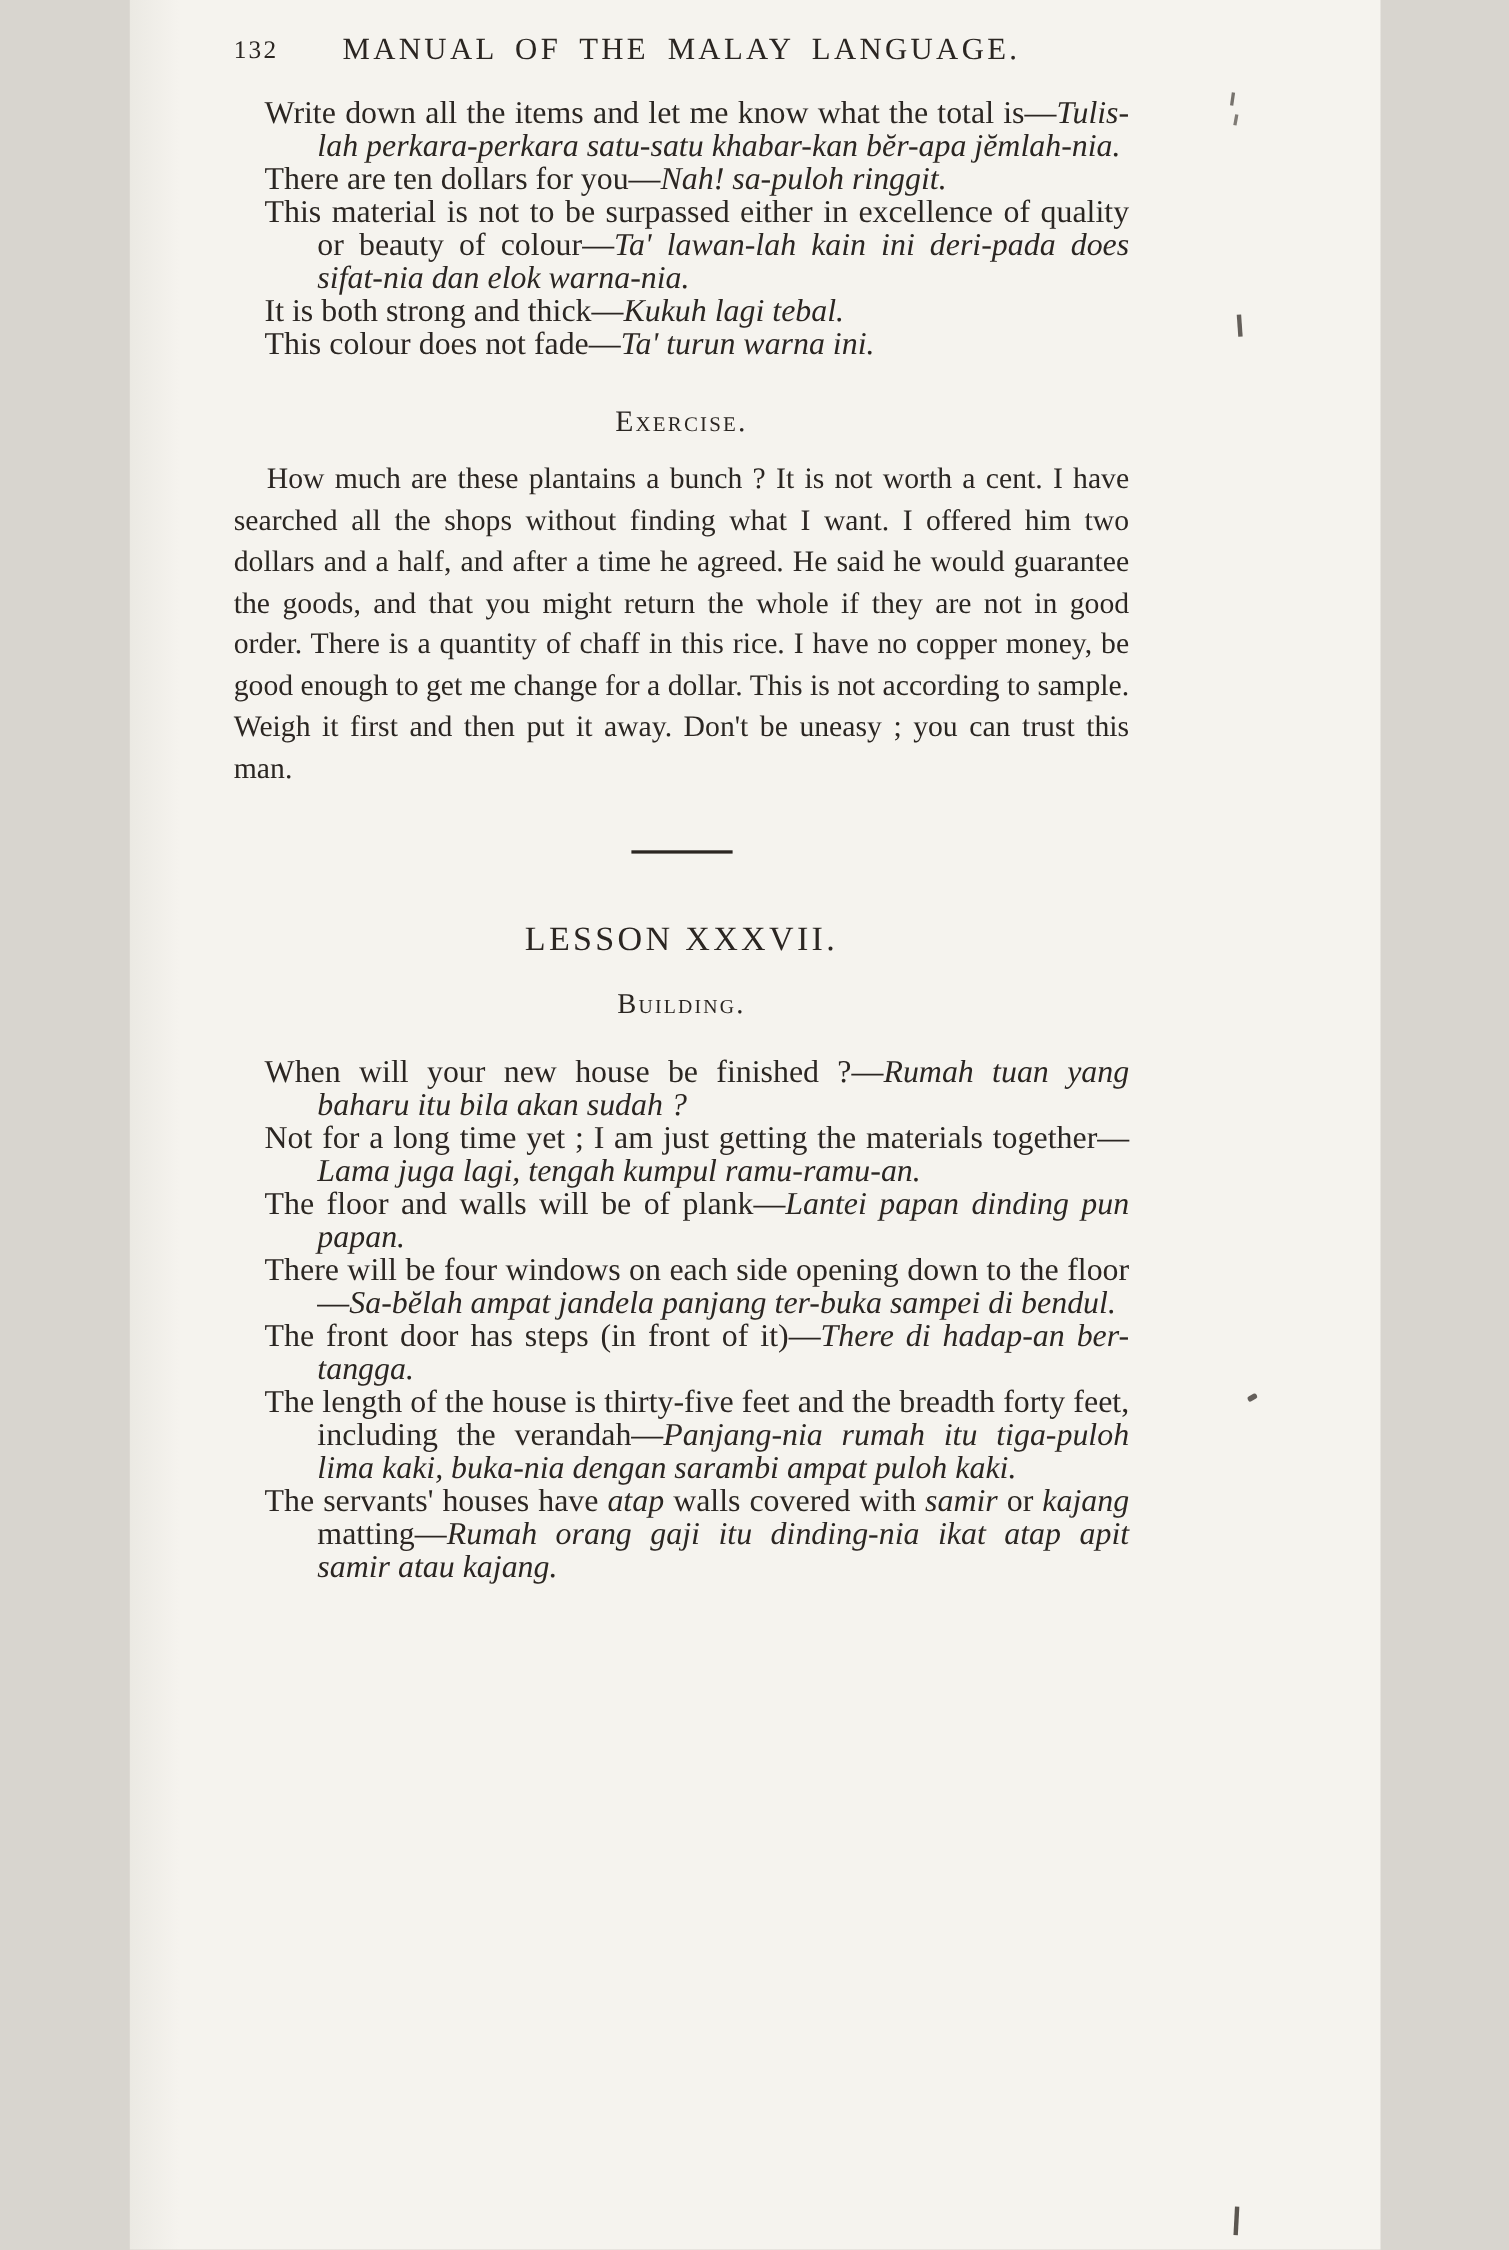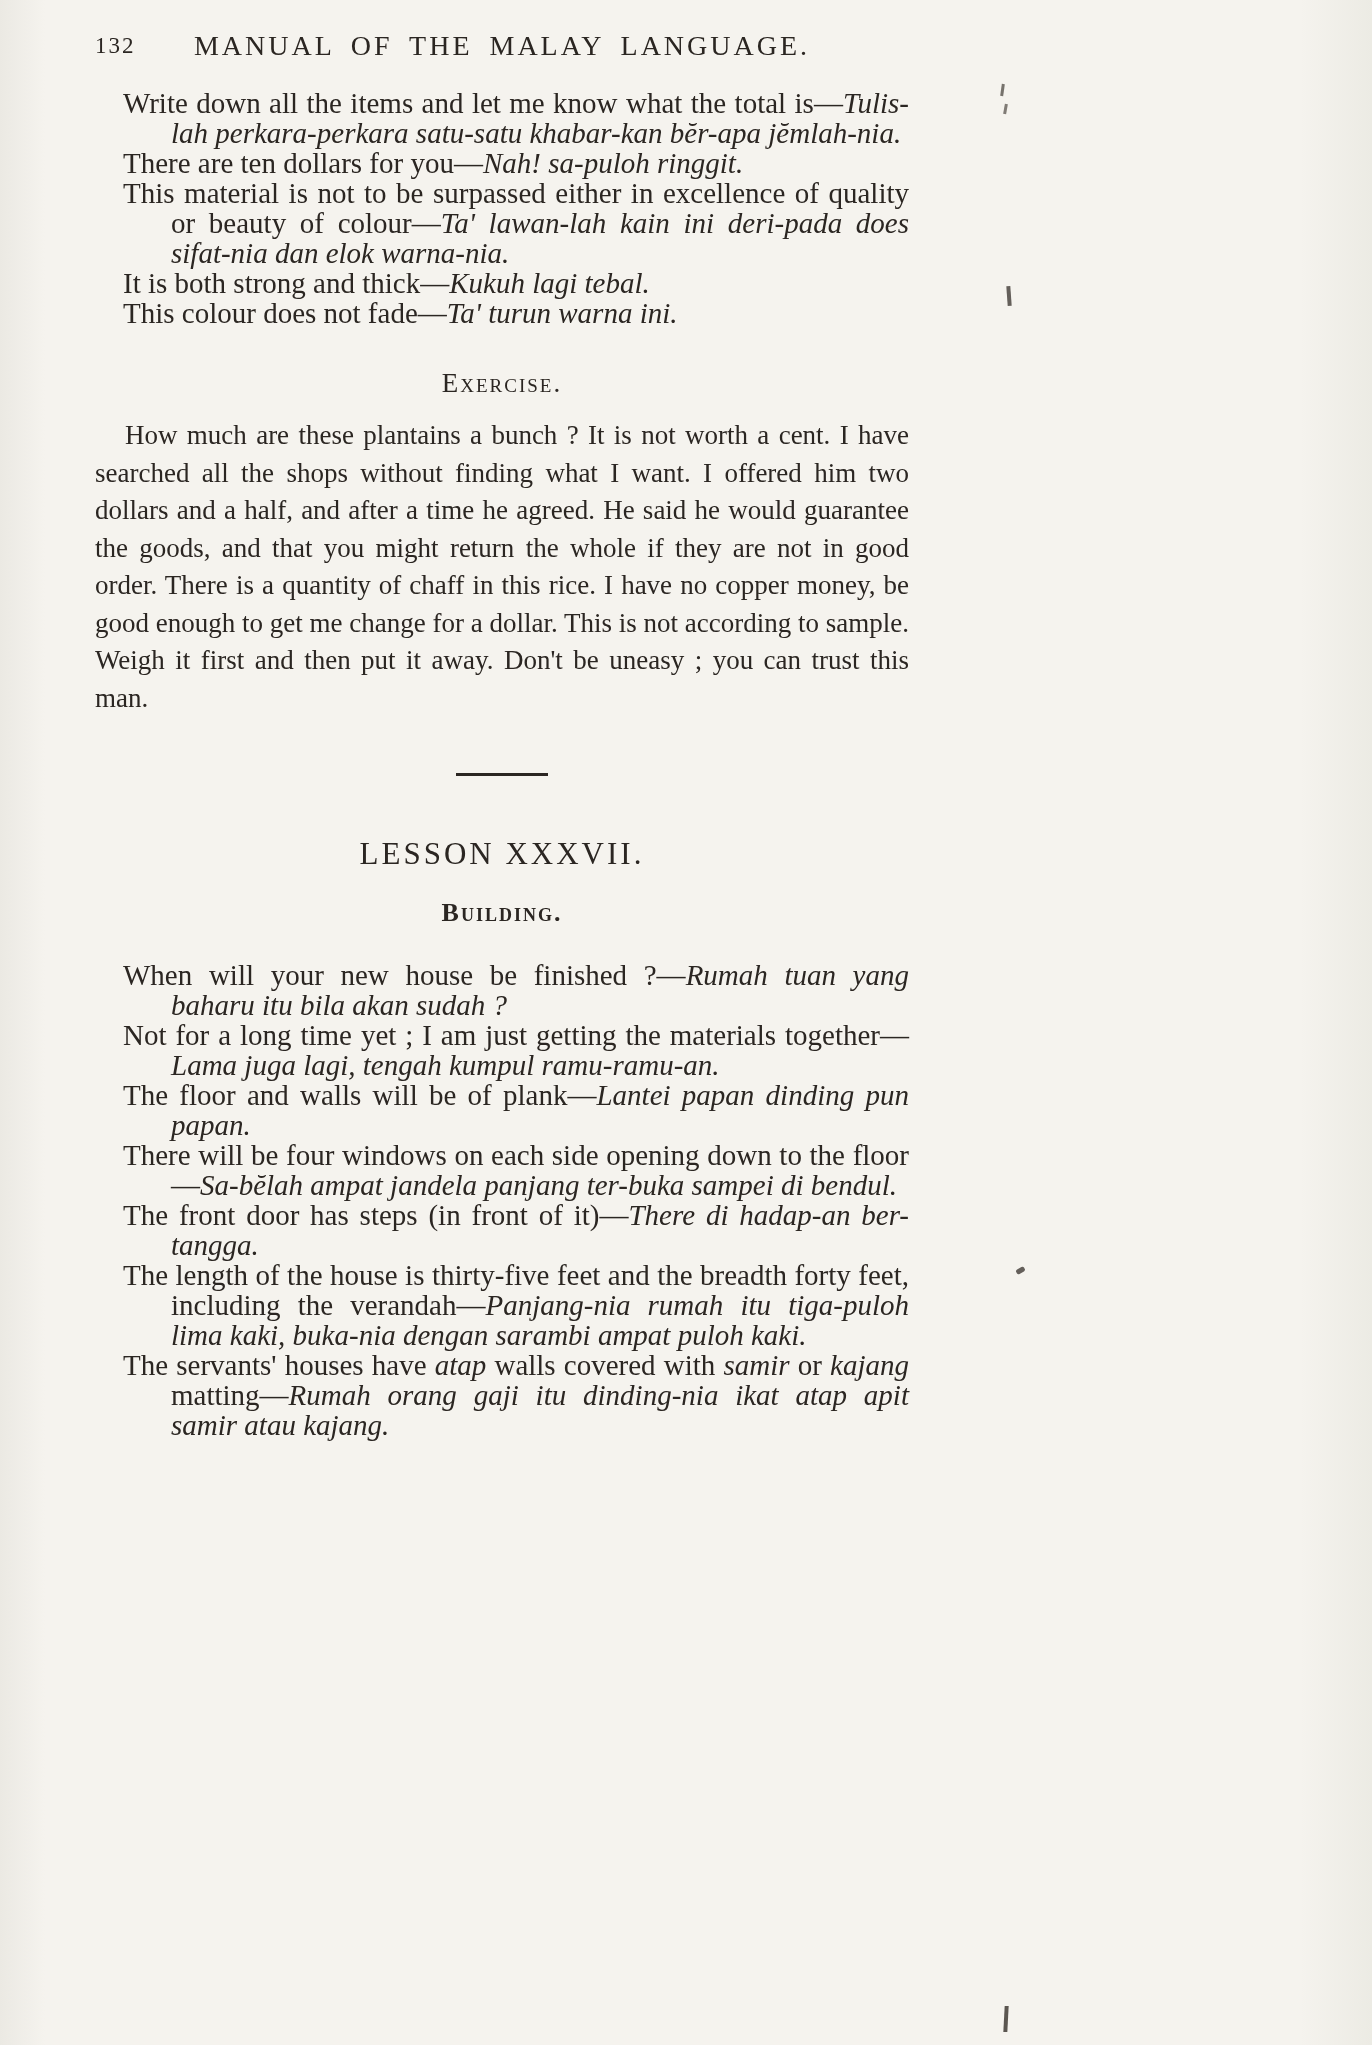--- a/index.html
+++ b/index.html
@@ -1,20 +1,20 @@
 <!DOCTYPE html>
 <html><head>
 <meta charset="utf-8">
 <style>
   html, body { margin: 0; padding: 0; }
   body { background: #d8d5cf; }
 
   .page {
     position: relative;
-    width: 1372px;
+    width: 1137px;
     height: 2045px;
     margin: 0 auto;
     background: linear-gradient(90deg, #ebe9e3 0px, #f5f3ee 45px, #f5f3ee 1300px, #ecebe4 1372px);
     font-family: "Liberation Serif", "DejaVu Serif", serif;
     color: #2b2622;
     overflow: hidden;
   }
 
   .running-head {
     position: absolute;
@@ -88,21 +88,21 @@
     font-size: 31px;
     letter-spacing: 3px;
     font-weight: normal;
   }
   .lesson-subtitle {
     margin: 26px 0 0 0;
     text-align: center;
     font-variant: small-caps;
     font-size: 26px;
     letter-spacing: 2px;
-    font-weight: bold;
+    font-weight: normal;
   }
   .phrase-list.building { margin-top: 32px; }
 
   .artifact {
     position: absolute;
     background: #403a34;
   }
 </style>
 </head>
 <body>

